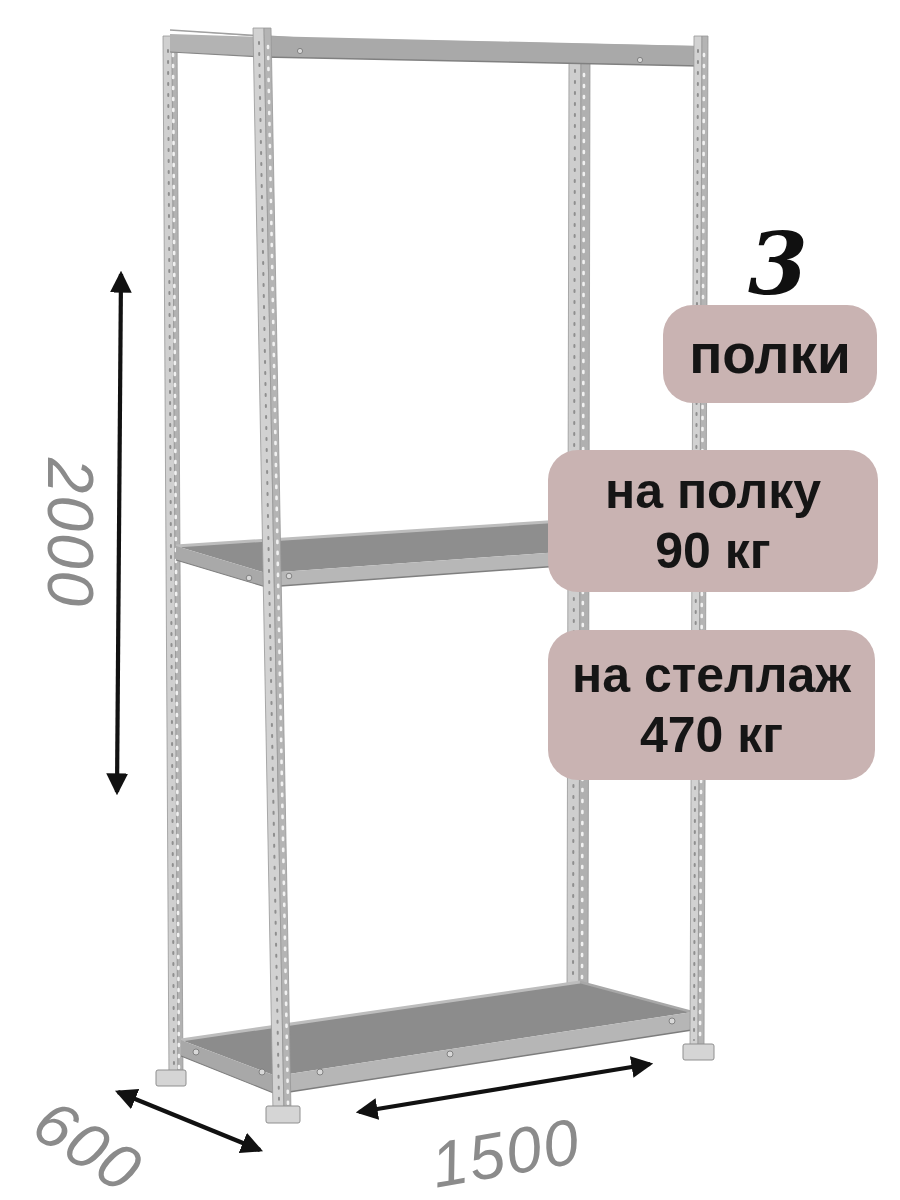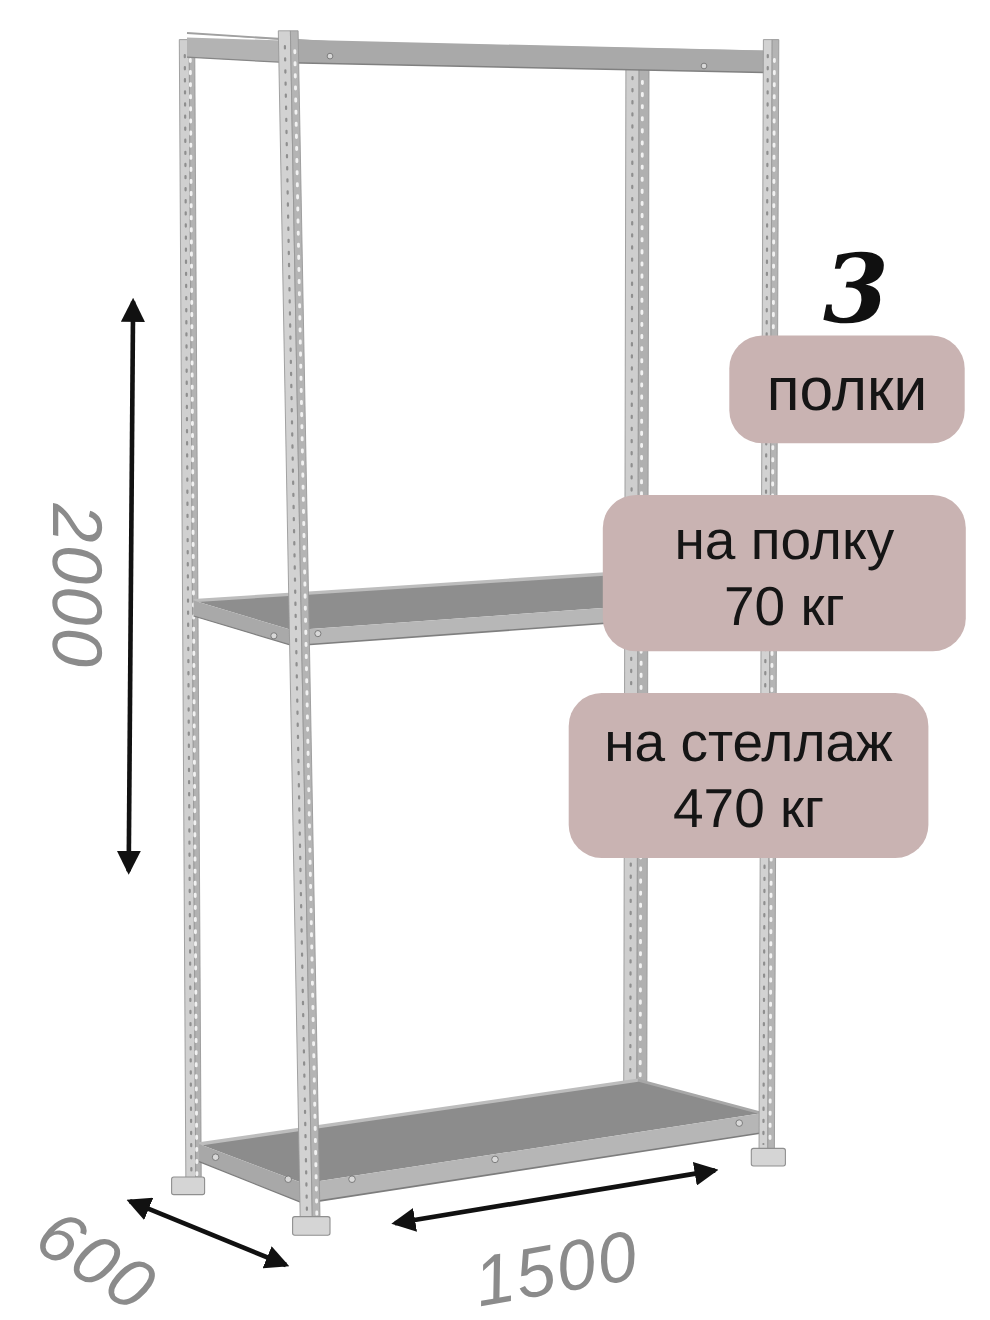--- a/index.html
+++ b/index.html
@@ -26,27 +26,27 @@
     transform:translate(-50%,-50%) ;
     font-family:"DejaVu Serif",serif;
     font-style:italic;font-weight:700;
     font-size:86px;color:#101010;line-height:1;
   }
   .badge{
     position:absolute;
     background:var(--badge-bg,#c9b3b2);
     color:var(--badge-text,#151515);
     border-radius:30px;
-    font-weight:400;text-align:center;
+    font-weight:700;text-align:center;
     display:flex;flex-direction:column;justify-content:center;
     line-height:1.2;
   }
   #badge-shelves{left:663px;top:305px;width:214px;height:98px;font-size:55px;}
   #badge-per-shelf{left:548px;top:450px;width:330px;height:142px;font-size:50px;}
-  #badge-per-rack{left:517px;top:630px;width:327px;height:150px;font-size:50px;}
+  #badge-per-rack{left:548px;top:630px;width:327px;height:150px;font-size:50px;}
 
   .arrow-line{stroke:var(--arrow,#111111);stroke-width:4.2;fill:none;}
   .perf-light{stroke:#f1f1f1;stroke-width:2.6;stroke-dasharray:2 9;stroke-linecap:round;fill:none;}
   .perf-dark{stroke:#8f8f8f;stroke-width:2;stroke-dasharray:2 9;stroke-linecap:round;fill:none;}
   .rivet{fill:#d8d8d8;stroke:#7a7a7a;stroke-width:0.9;}
 </style>
 </head>
 <body>
 
 <div class="stage">
@@ -138,21 +138,21 @@
   <div class="dim-label" id="dim-width">1500</div>
 
   <div class="count">3</div>
 
   <div class="badge" id="badge-shelves">
     <div>полки</div>
   </div>
 
   <div class="badge" id="badge-per-shelf">
     <div>на полку</div>
-    <div>70 кг</div>
+    <div>90 кг</div>
   </div>
 
   <div class="badge" id="badge-per-rack">
     <div>на стеллаж</div>
     <div>470 кг</div>
   </div>
 
 </div>
 
 </body></html>

